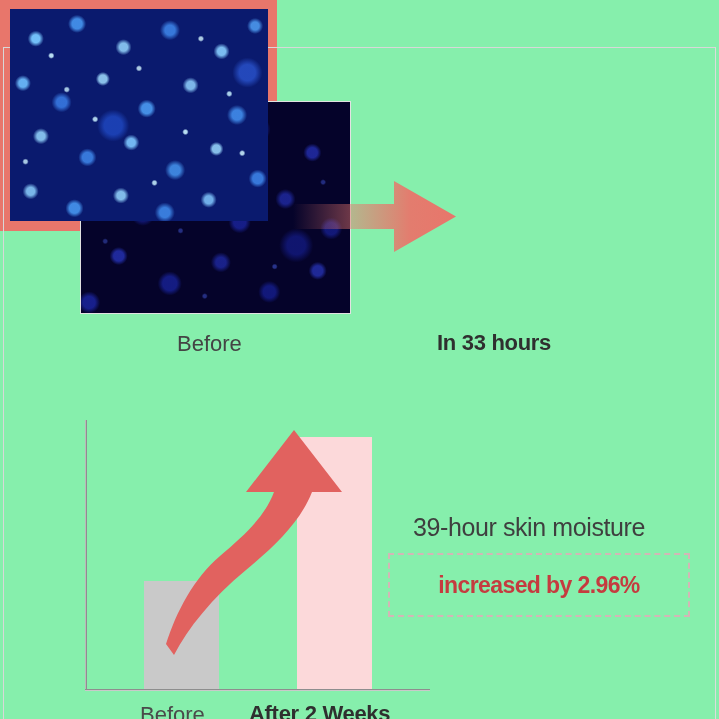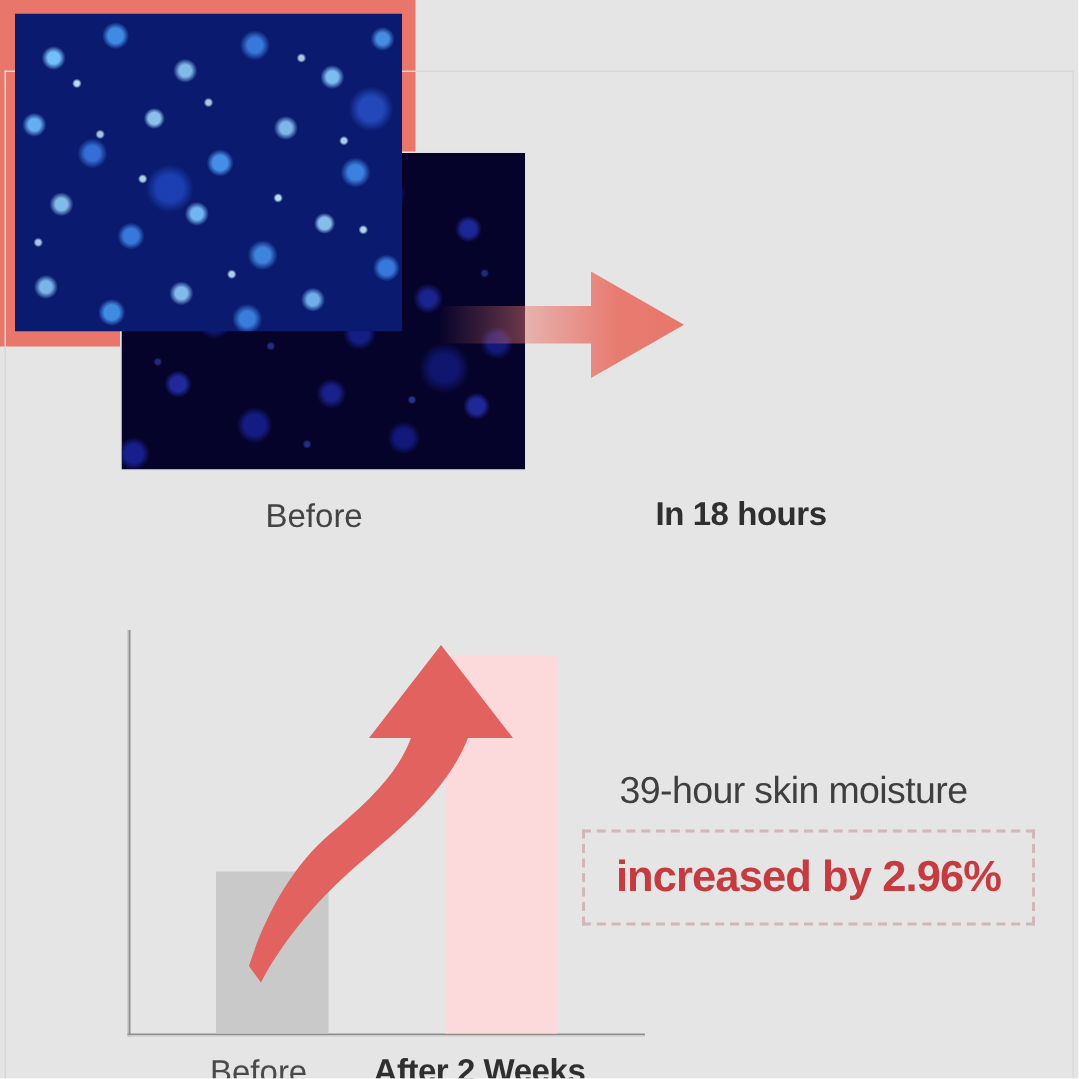--- a/index.html
+++ b/index.html
@@ -9,21 +9,21 @@
     background: #ffffff;
   }
   body {
     font-family: "Liberation Sans", sans-serif;
   }
 
   #canvas {
     position: relative;
     width: 719px;
     height: 719px;
-    background: #e5e5e5;
+    background: #86efac;
     overflow: hidden;
   }
 
   
   .page-frame {
     position: absolute;
     left: 3px;
     top: 47px;
     width: 713px;
     height: 700px;
@@ -276,21 +276,21 @@
     top: 553px;
     width: 302px;
     height: 64px;
     border: 2px dashed #d3b6b6;
     box-sizing: border-box;
     display: flex;
     align-items: center;
     justify-content: center;
   }
   #callout-value {
-    font-size: 29px;
+    font-size: 23px;
     font-weight: 700;
     color: #c53b3f;
     white-space: nowrap;
     letter-spacing: -0.6px;
   }
 </style>
 </head>
 <body>
 
 <div id="canvas">
@@ -313,21 +313,21 @@
         <stop offset="0%" stop-color="#e8766b" stop-opacity="0"></stop>
         <stop offset="42%" stop-color="#e8766b" stop-opacity="0.55"></stop>
         <stop offset="72%" stop-color="#e8766b" stop-opacity="0.95"></stop>
         <stop offset="100%" stop-color="#e8766b" stop-opacity="1"></stop>
       </linearGradient>
     </defs>
     <path d="M0,23 L101,23 L101,0 L163,35.5 L101,71 L101,48 L0,48 Z" fill="url(#gradArrowX)"></path>
   </svg>
 
   <div class="panel-caption" id="caption-before">Before</div>
-  <div class="panel-caption" id="caption-after">In 18 hours</div>
+  <div class="panel-caption" id="caption-after">In 33 hours</div>
 
   <div id="chart">
     <div class="axis-line" id="axis-y"></div>
     <div class="axis-line" id="axis-x"></div>
 
     <div class="bar" id="bar-before" style="height: 108px; top: 581px; background: rgb(201, 201, 201);"></div>
     <div class="bar" id="bar-after" style="height: 252px; top: 437px; background: rgb(252, 217, 218);"></div>
 
     <svg id="growth-arrow" viewBox="0 0 212 225">
       <path d="M8,225

